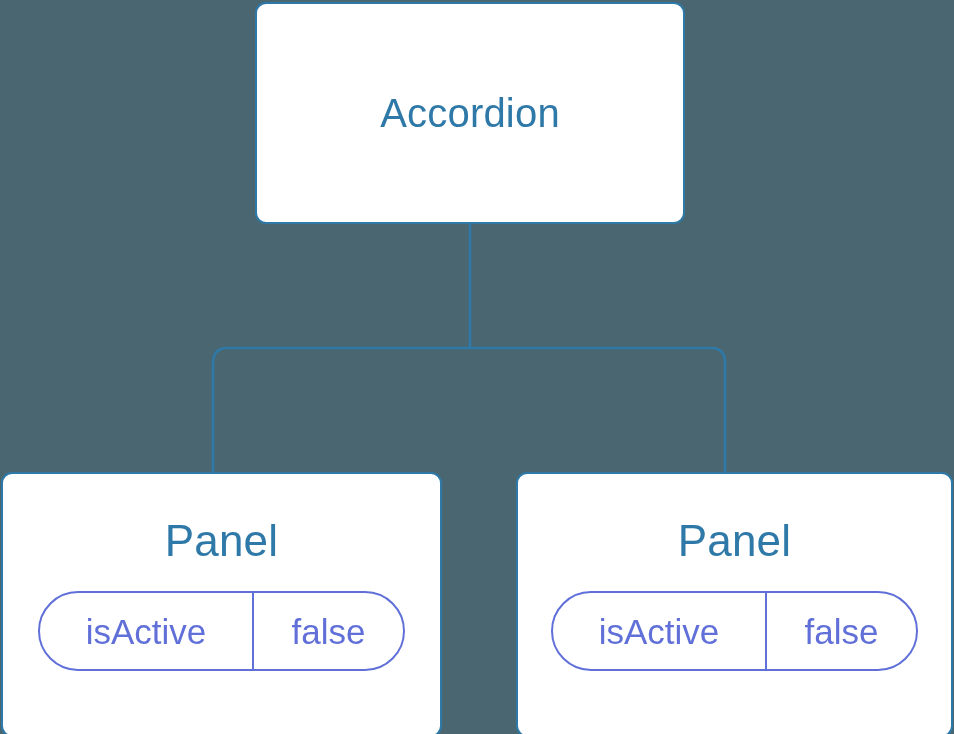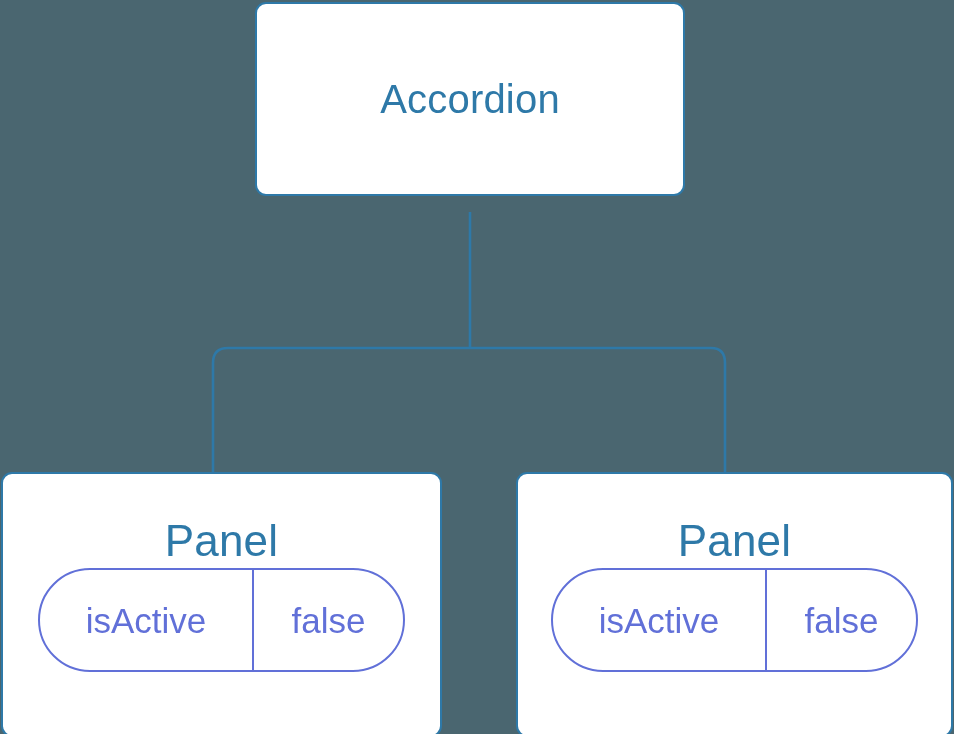--- a/index.html
+++ b/index.html
@@ -36,21 +36,21 @@
   .node-title {
     color: #2e79a8;
     text-align: center;
     font-weight: 400;
     letter-spacing: 0.2px;
   }
   #node-accordion {
     left: 255px;
     top: 2px;
     width: 430px;
-    height: 194px;
+    height: 222px;
     display: flex;
     align-items: center;
     justify-content: center;
   }
   #node-accordion .node-title {
     font-size: 40px;
     line-height: 1;
   }
   .panel-node {
     top: 472px;
@@ -66,22 +66,22 @@
   }
   #node-panel-right {
     left: 516px;
     width: 437px;
   }
   .panel-node .node-title {
     font-size: 44px;
     line-height: 1;
   }
   .prop-pill {
-    margin-top: 5px;
-    height: 104px;
+    margin-top: 28px;
+    height: 80px;
     border: 2.2px solid #6170d8;
     border-radius: 52px;
     box-sizing: border-box;
     display: flex;
     align-items: stretch;
     background: #ffffff;
   }
   #node-panel-left .prop-pill { width: 367px; }
   #node-panel-right .prop-pill { width: 367px; }
   .prop-key, .prop-value {

